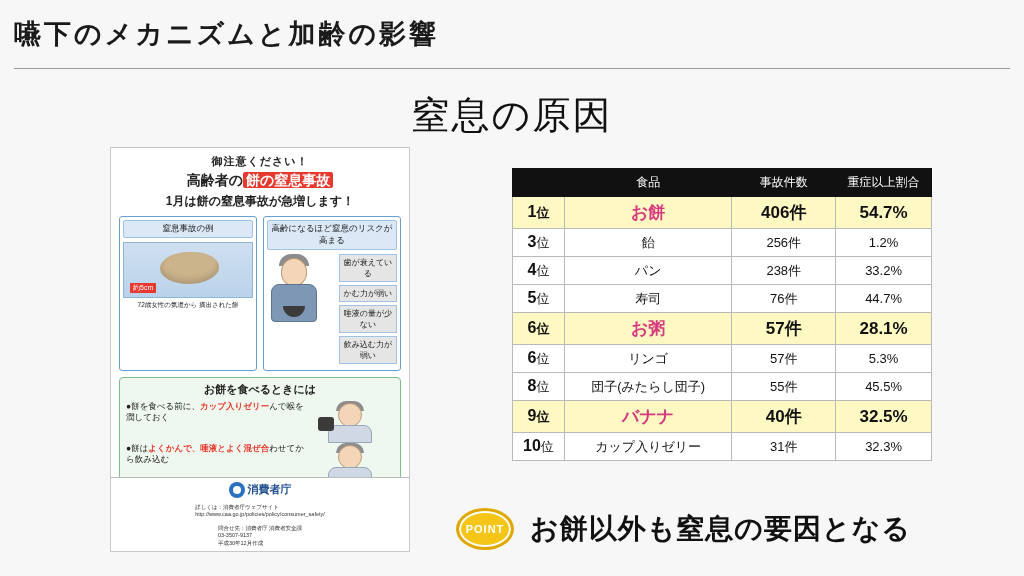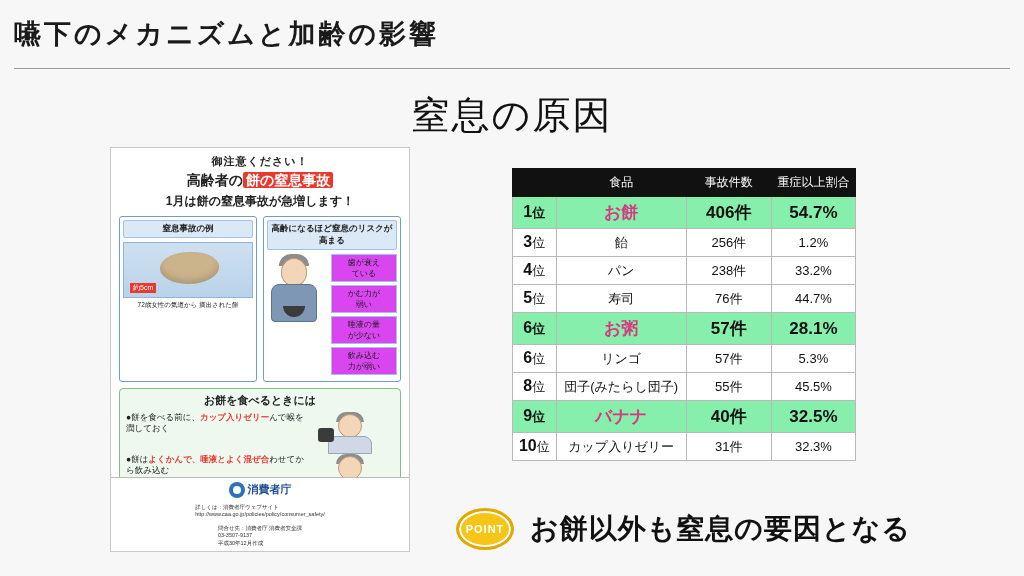--- a/index.html
+++ b/index.html
@@ -78,21 +78,21 @@
     background: #fff;
     flex: 1;
     padding: 3px;
   }
   .pbox-title {
     background: #dbe9f7;
     border: 1px solid #9fc3e6;
     border-radius: 2px;
     text-align: center;
     font-size: 8.5px;
-    font-weight: bold;
+    font-weight: normal;
     padding: 2px 0;
     margin-bottom: 4px;
   }
   .mochi-photo {
     width: 100%; height: 56px;
     background: linear-gradient(#cfe0f0, #b9d2ea);
     border: 1px solid #8fb6d8;
     position: relative;
   }
   .mochi-photo .blob {
@@ -105,25 +105,26 @@
   }
   .mochi-photo .scale {
     position: absolute;
     left: 6px; bottom: 4px;
     background: #e8392f; color: #fff;
     font-size: 7px; padding: 0 3px;
   }
   .photo-cap { font-size: 6.5px; text-align: center; margin-top: 3px; line-height: 1.25; }
   .risk-item {
     border: 1px solid #9fc3e6;
-    background: #d946ef;
+    background: #e5e5e5;
     font-size: 8px;
     text-align: center;
-    padding: 2px 12px;
+    padding: 2px 0;
     margin-bottom: 3px;
+    margin-left: 8px;
   }
   .risk-wrap { display: flex; gap: 4px; }
   .risk-col { flex: 1.05; }
   .person {
     flex: 0.95;
     position: relative;
     min-height: 70px;
   }
   .person .head {
     position: absolute; left: 14px; top: 4px;
@@ -234,21 +235,21 @@
   }
   .footer-text { font-size: 5.5px; line-height: 1.35; color: #333; }
   
   .table-wrap {
     position: absolute;
     left: 512px; top: 168px;
     width: 420px;
   }
   table.acc {
     border-collapse: collapse;
-    width: 344px;
+    width: 420px;
     font-size: 13px;
     background: #fff;
   }
   table.acc th {
     background: #111;
     color: #fff;
     font-weight: normal;
     font-size: 12px;
     border: 1px solid #111;
     padding: 5px 0;
@@ -259,21 +260,21 @@
     text-align: center;
     padding: 4px 0;
     color: #111;
   }
   .col-rank { width: 52px; }
   .col-food { width: 168px; }
   .col-cnt  { width: 104px; }
   .col-pct  { width: 96px; }
   td.rank { font-size: 13px; }
   td.rank .num { font-size: 16px; font-weight: bold; }
-  tr.hl td { background: #86efac; color: #d6397f; font-weight: bold; font-size: 17px; }
+  tr.hl td { background: #fef9c3; color: #d6397f; font-weight: bold; font-size: 17px; }
   tr.hl td.rank { color: #111; font-size: 13px; }
   tr.hl td.rank .num { font-size: 16px; }
   tr.hl td.cnt, tr.hl td.pct { color: #111; font-size: 17px; font-weight: bold; }
   
   .point-row {
     position: absolute;
     left: 456px; top: 508px;
     display: flex;
     align-items: center;
     gap: 16px;

